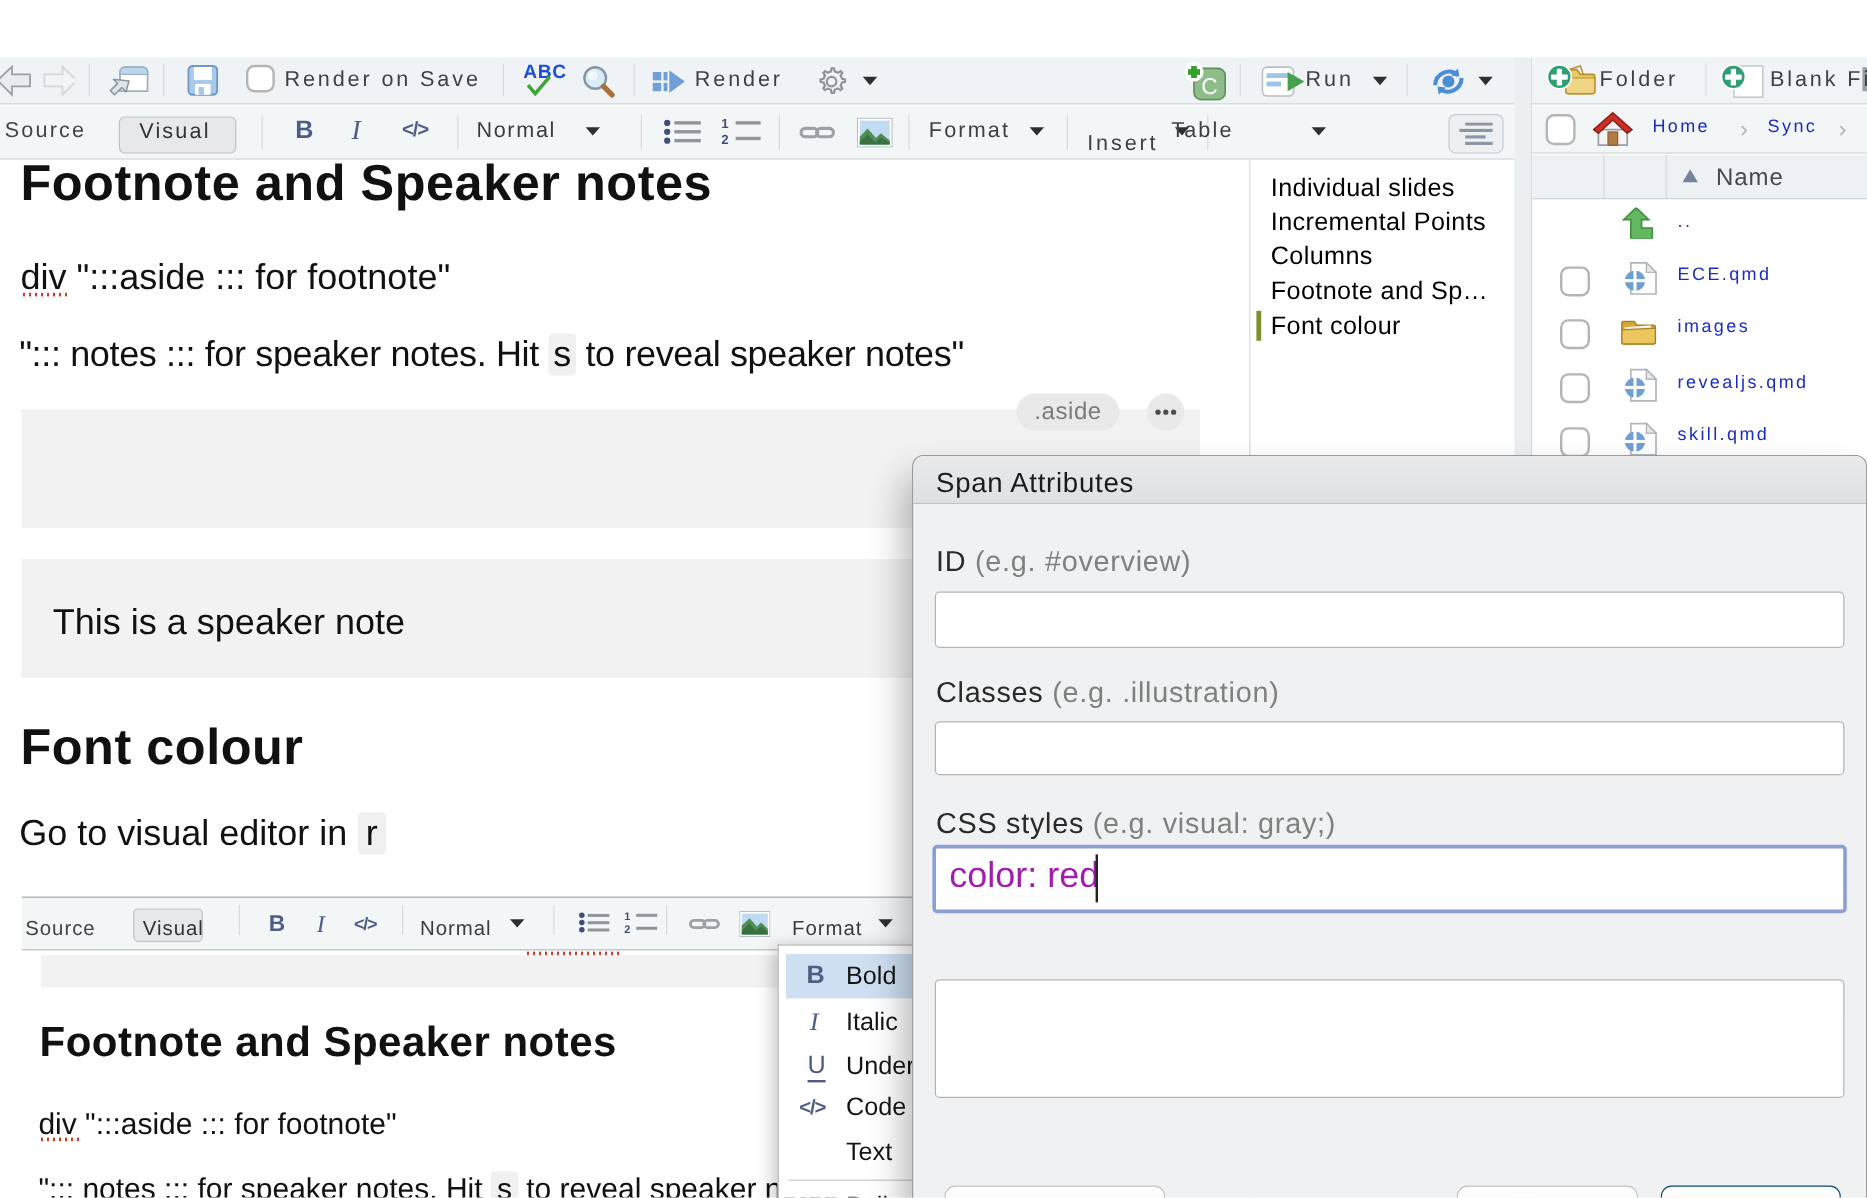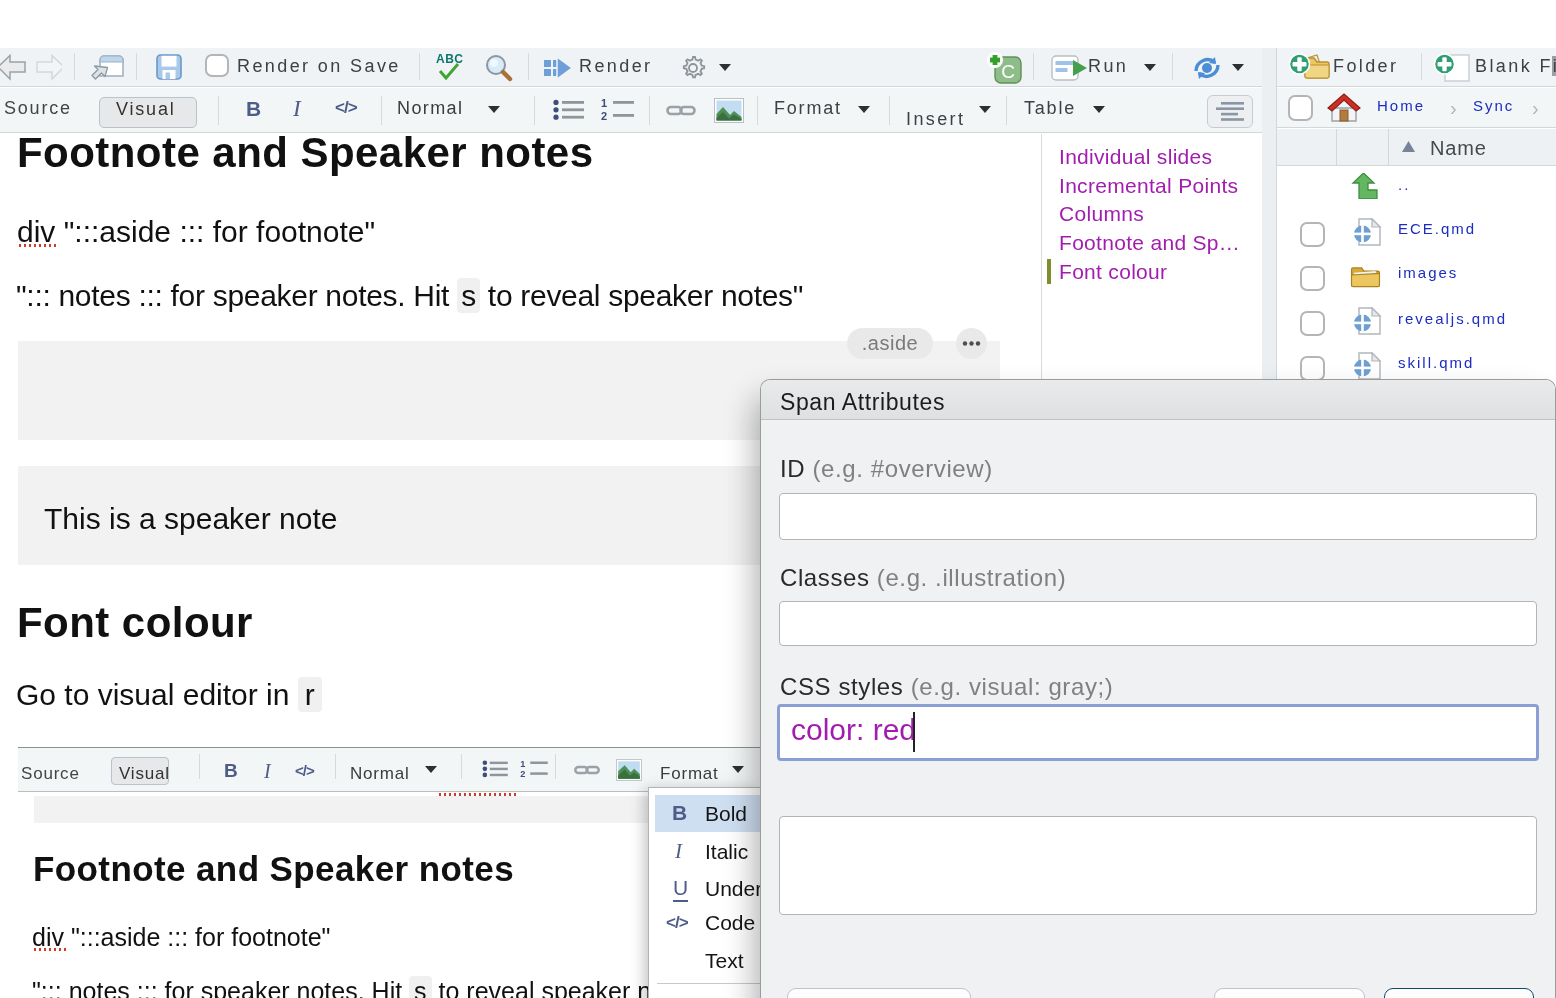--- a/index.html
+++ b/index.html
@@ -49,21 +49,21 @@
   <svg class="abs" style="left:156px;top:6px" width="26" height="26" viewBox="0 0 26 26">
     <rect x="1" y="1" width="24" height="24" rx="3.5" fill="#a9c9e8" stroke="#6b98c9" stroke-width="1.6"></rect>
     <rect x="5.5" y="1.8" width="15" height="10.8" fill="#fff"></rect>
     <rect x="6.5" y="16" width="13" height="9" fill="#fff"></rect>
     <rect x="9.5" y="18.5" width="4.5" height="6.5" fill="#a9c9e8"></rect>
   </svg>
   <div class="abs cb" style="left:205px;top:6px;width:24px;height:23px;"></div>
   <div class="abs tbtext" style="left:237px;top:8px;">Render on Save</div>
   <div class="abs vdiv" style="left:419px;top:5px;height:27px"></div>
 
-  <div class="abs" style="left:436px;top:4px;font-size:12px;font-weight:bold;color:#0f766e;letter-spacing:0.5px">ABC</div>
+  <div class="abs" style="left:436px;top:4px;font-size:16px;font-weight:bold;color:#1d4ed8;letter-spacing:0.5px">ABC</div>
   <svg class="abs" style="left:438px;top:14px" width="22" height="18" viewBox="0 0 22 18">
     <path d="M2 9 L8 16 L20 2" stroke="#3fa535" stroke-width="3" fill="none"></path>
   </svg>
 
   <svg class="abs" style="left:484px;top:5px" width="30" height="30" viewBox="0 0 30 30">
     <circle cx="12" cy="12" r="9" fill="#d8ecf8" stroke="#8896a2" stroke-width="2"></circle>
     <circle cx="10" cy="10" r="4" fill="#eff8fd"></circle>
     <path d="M19 19 L26 26" stroke="#a8713c" stroke-width="4.5" stroke-linecap="round"></path>
   </svg>
   <div class="abs vdiv" style="left:528px;top:5px;height:27px"></div>
@@ -152,21 +152,21 @@
     <path d="M2.5 22.5 L2.5 16 L9 9 L16 17 L20 13 L27.5 19 L27.5 22.5 Z" fill="#4f8f56"></path>
     <path d="M2.5 22.5 L2.5 20 L9 14 L15 20.5 L20 16.5 L27.5 21 L27.5 22.5 Z" fill="#39703f"></path>
   </svg>
   <div class="abs vdiv" style="left:757px;top:48px;height:29px"></div>
   <div class="abs tbtext" style="left:774px;top:50px;letter-spacing:1.8px;">Format</div>
   <div class="abs caret" style="left:858px;top:58px;"></div>
   <div class="abs vdiv" style="left:889px;top:48px;height:29px"></div>
   <div class="abs tbtext" style="left:906px;top:61px;">Insert</div>
   <div class="abs caret" style="left:979px;top:58px;"></div>
   <div class="abs vdiv" style="left:1006px;top:48px;height:29px"></div>
-  <div class="abs tbtext" style="left:1024px;top:50px;letter-spacing:1.8px;">Table</div>
+  <div class="abs tbtext" style="left:976px;top:50px;letter-spacing:1.8px;">Table</div>
   <div class="abs caret" style="left:1093px;top:58px;"></div>
 
   <div class="abs" style="left:1207px;top:47px;width:46px;height:33px;background:#edeff0;border:1px solid #c2ccd4;border-radius:6px;"></div>
   <svg class="abs" style="left:1216px;top:54px" width="28" height="19" viewBox="0 0 28 19">
     <rect x="5" y="0" width="23" height="2.6" fill="#8a95a5"></rect>
     <rect x="0" y="5.4" width="28" height="2.6" fill="#8a95a5"></rect>
     <rect x="5" y="10.8" width="17" height="2.6" fill="#8a95a5"></rect>
     <rect x="5" y="16.2" width="23" height="2.6" fill="#8a95a5"></rect>
   </svg>
 
@@ -232,21 +232,21 @@
     <div class="abs" style="left:16px;top:49px;width:966px;height:27px;background:#f2f2f2;"></div>
     <div class="abs" style="left:421px;top:46px;width:79px;height:3px;background-image:repeating-linear-gradient(90deg,#d23b2a 0 2px,transparent 2px 5px);"></div>
     <div class="abs doc" style="left:15px;top:104px;font-size:35px;font-weight:bold;line-height:35px;letter-spacing:0.4px;">Footnote and Speaker notes</div>
     <div class="abs doc" style="left:14px;top:177px;font-size:25px;line-height:27px;">div ":::aside ::: for footnote"</div>
     <div class="abs" style="left:16px;top:201px;width:32px;height:3px;background-image:repeating-linear-gradient(90deg,#d23b2a 0 2px,rgba(0,0,0,0) 2px 5px);"></div>
     <div class="abs doc" style="left:14px;top:231px;font-size:25px;line-height:27px;">"::: notes ::: for speaker notes. Hit <span class="codespan" style="padding:1px 5px;">s</span> to reveal speaker notes"</div>
     <div class="abs grayblock" style="left:16px;top:284px;width:966px;height:15px;"></div>
   </div>
 
   <div class="abs" id="outline" style="left:1041px;top:86px;width:221px;height:912px;background:#fff;border-left:1px solid #d8dadc;"></div>
-  <div class="abs" style="left:1059px;top:95px;font-size:21px;letter-spacing:0.3px;line-height:28.7px;color:#a21caf;white-space:nowrap;">Individual slides<br>Incremental Points<br>Columns<br>Footnote and Sp…<br>Font colour</div>
+  <div class="abs" style="left:1059px;top:95px;font-size:21px;letter-spacing:0.3px;line-height:28.7px;color:#000000;white-space:nowrap;">Individual slides<br>Incremental Points<br>Columns<br>Footnote and Sp…<br>Font colour</div>
   <div class="abs" style="left:1047px;top:211px;width:4px;height:25px;background:#7f8f2c;"></div>
 
   <div class="abs" style="left:1262px;top:0;width:15px;height:998px;background:#eceff1;border-right:1px solid #d3d7d9;"></div>
 
   <div class="abs" id="files" style="left:1277px;top:0;width:279px;height:998px;background:#fff;"></div>
   <div class="abs" style="left:1277px;top:0;width:279px;height:39px;background:#f1f4f6;border-bottom:1px solid #d3d7d9;"></div>
   <div class="abs" style="left:1277px;top:40px;width:279px;height:40px;background:#f3f6f7;border-bottom:1px solid #d3d7d9;"></div>
   <div class="abs" style="left:1277px;top:81px;width:279px;height:37px;background:#eef1f3;border-bottom:1px solid #d3d7d9;"></div>
 
   <svg class="abs" style="left:1287px;top:4px" width="45" height="30" viewBox="0 0 45 30">

